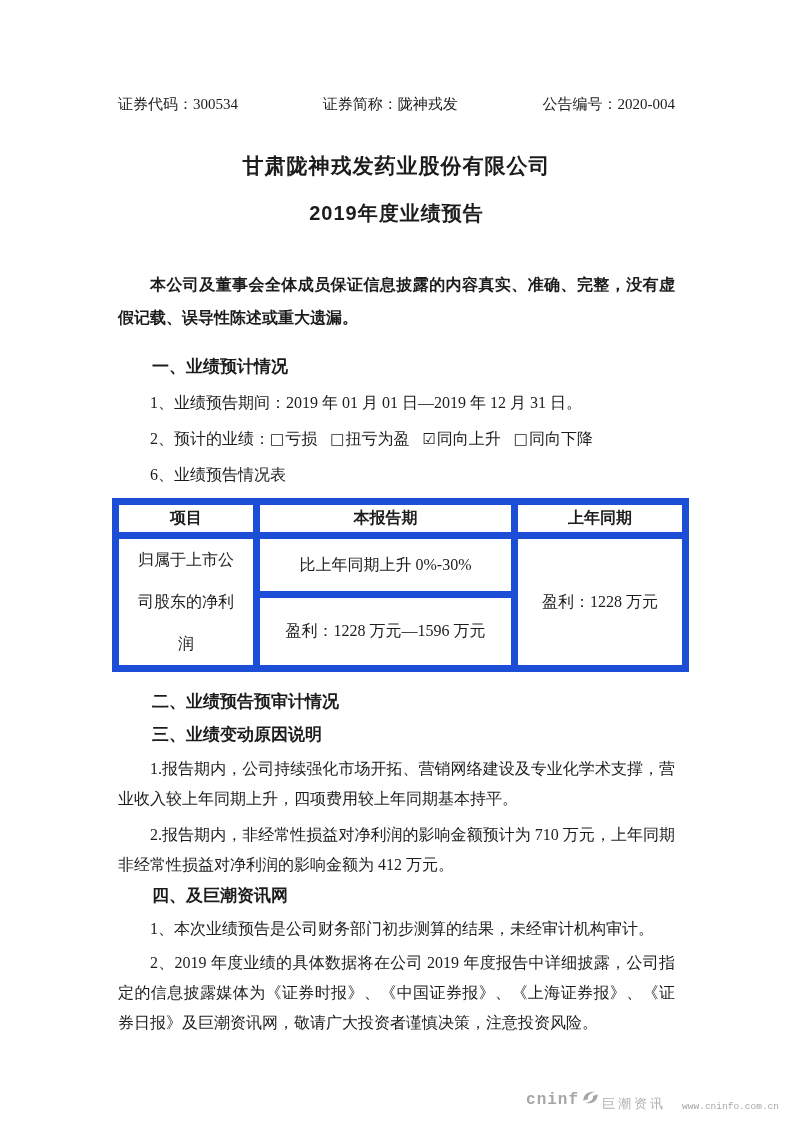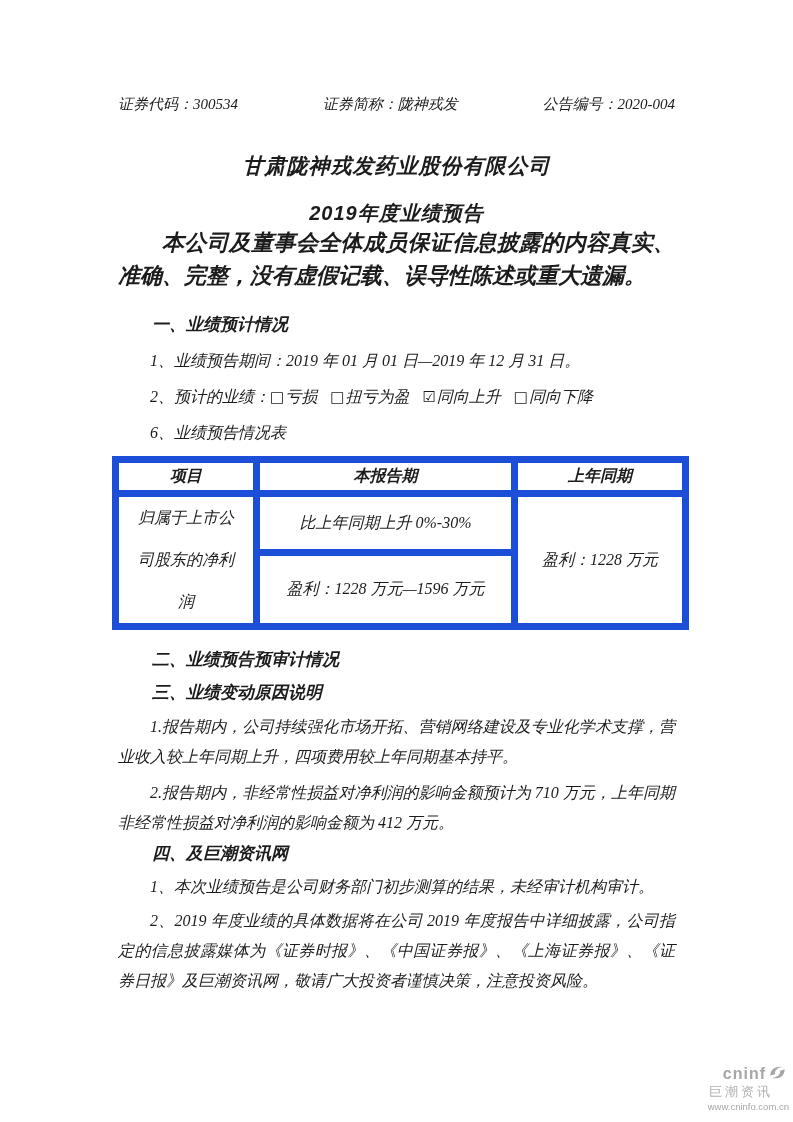--- a/index.html
+++ b/index.html
@@ -3,41 +3,42 @@
 <meta charset="utf-8">
 <style>
   * { margin:0; padding:0; box-sizing:border-box; }
   html,body { background:#ffffff; }
   body {
     width:793px; height:1122px; overflow:hidden; position:relative;
     font-family:"Liberation Serif","DejaVu Serif",serif;
     color:#1c1c1c;
   }
   .page { position:relative; width:793px; height:1122px; background:#fff; }
-  .content { padding:95px 118px 0 118px;font-style:italic; }
+  .content { padding:95px 118px 0 118px; }
 
   .meta-header {
     display:flex; justify-content:space-between; align-items:baseline;
     font-size:15px; line-height:18px;
   }
 
   .doc-title {
     margin-top:40px; text-align:center;
     font-family:"Liberation Sans","DejaVu Sans",sans-serif;
     font-weight:bold; font-size:21px; line-height:26px; letter-spacing:1px;
   }
   .doc-subtitle {
     margin-top:22px; text-align:center;
     font-family:"Liberation Sans","DejaVu Sans",sans-serif;
     font-weight:bold; font-size:20px; line-height:25px; letter-spacing:1px;
   }
 
   .declaration {
+    margin-top:42px;
     font-family:"Liberation Sans","DejaVu Sans",sans-serif;
-    font-weight:bold; font-size:22px; line-height:33px;
+    font-weight:bold; font-size:16px; line-height:33px;
     text-indent:2em; text-align:justify;
   }
 
   .sec-heading {
     font-family:"Liberation Sans","DejaVu Sans",sans-serif;
     font-weight:bold; font-size:17px; line-height:20px;
     padding-left:2em;
   }
   .h1 { margin-top:23px; }
   .h2 { margin-top:20px; }
@@ -63,23 +64,23 @@
   }
   table.forecast td { font-size:16px; }
   .col-item  { width:141px; }
   .col-cur   { width:258px; }
   .col-prior { width:171px; }
   td.item-cell { line-height:42px; padding:0 14px; }
   td.cur-a { height:33px; }
   td.cur-b { height:41px; }
 
   .footer-logo {
-    position:absolute; right:4px; bottom:10px;
-    display:flex; flex-direction:column; align-items:flex-end;
-    color:#a6a6a6; font-family:Liberation Sans, sans-serif;
+    position:absolute; right:14px; bottom:10px;
+    display:flex; flex-direction:row; align-items:flex-end;
+    color:#a6a6a6; font-family:Liberation Mono, monospace;
     line-height:1.1;
   }
   .brand-row { display:flex; align-items:center; margin-right:2px; }
   .brand-name { font-weight:bold; font-size:16px; letter-spacing:1px; color:#a6a6a6; }
   .swirl { margin-left:2px; }
   .brand-cn { font-size:13px; letter-spacing:3px; margin-right:16px; margin-top:1px; color:#b0b0b0; }
   .brand-url { font-size:9.5px; margin-top:2px; color:#a6a6a6; }
 </style>
 </head>
 <body>

